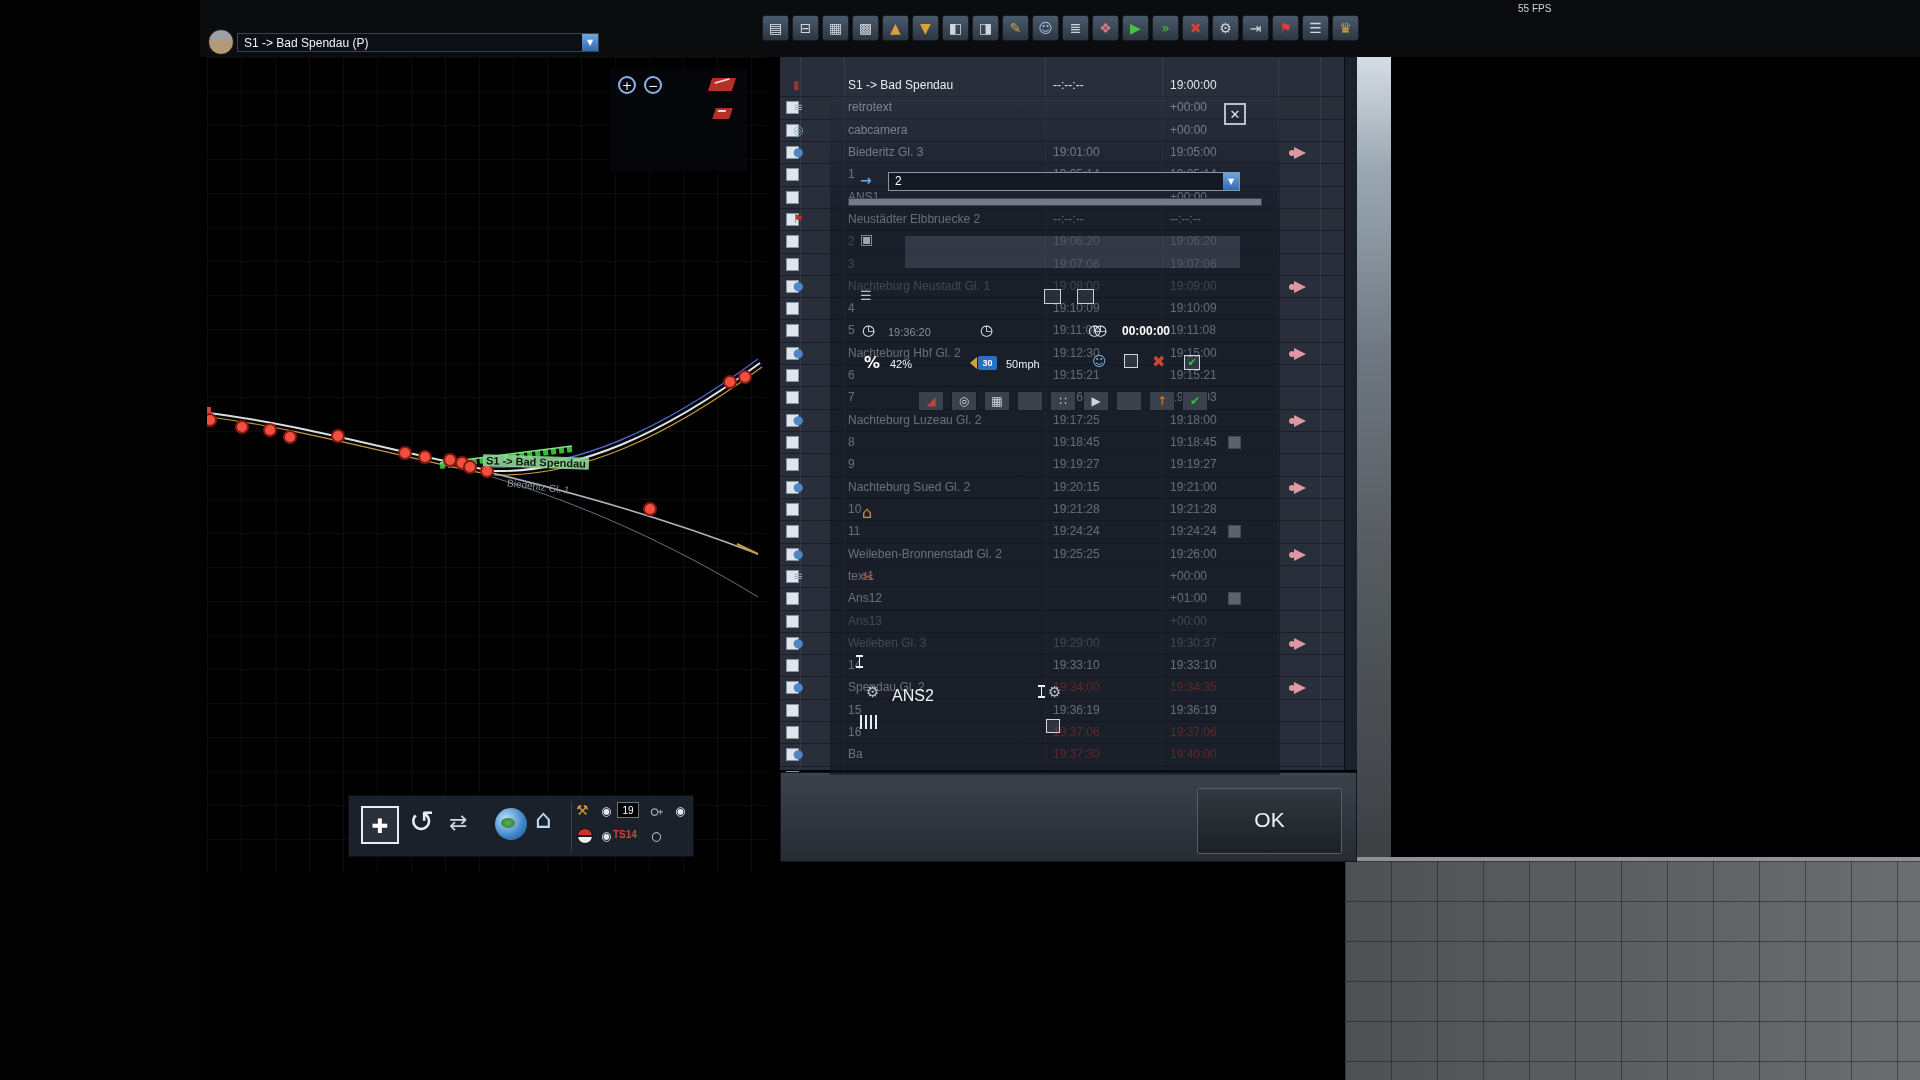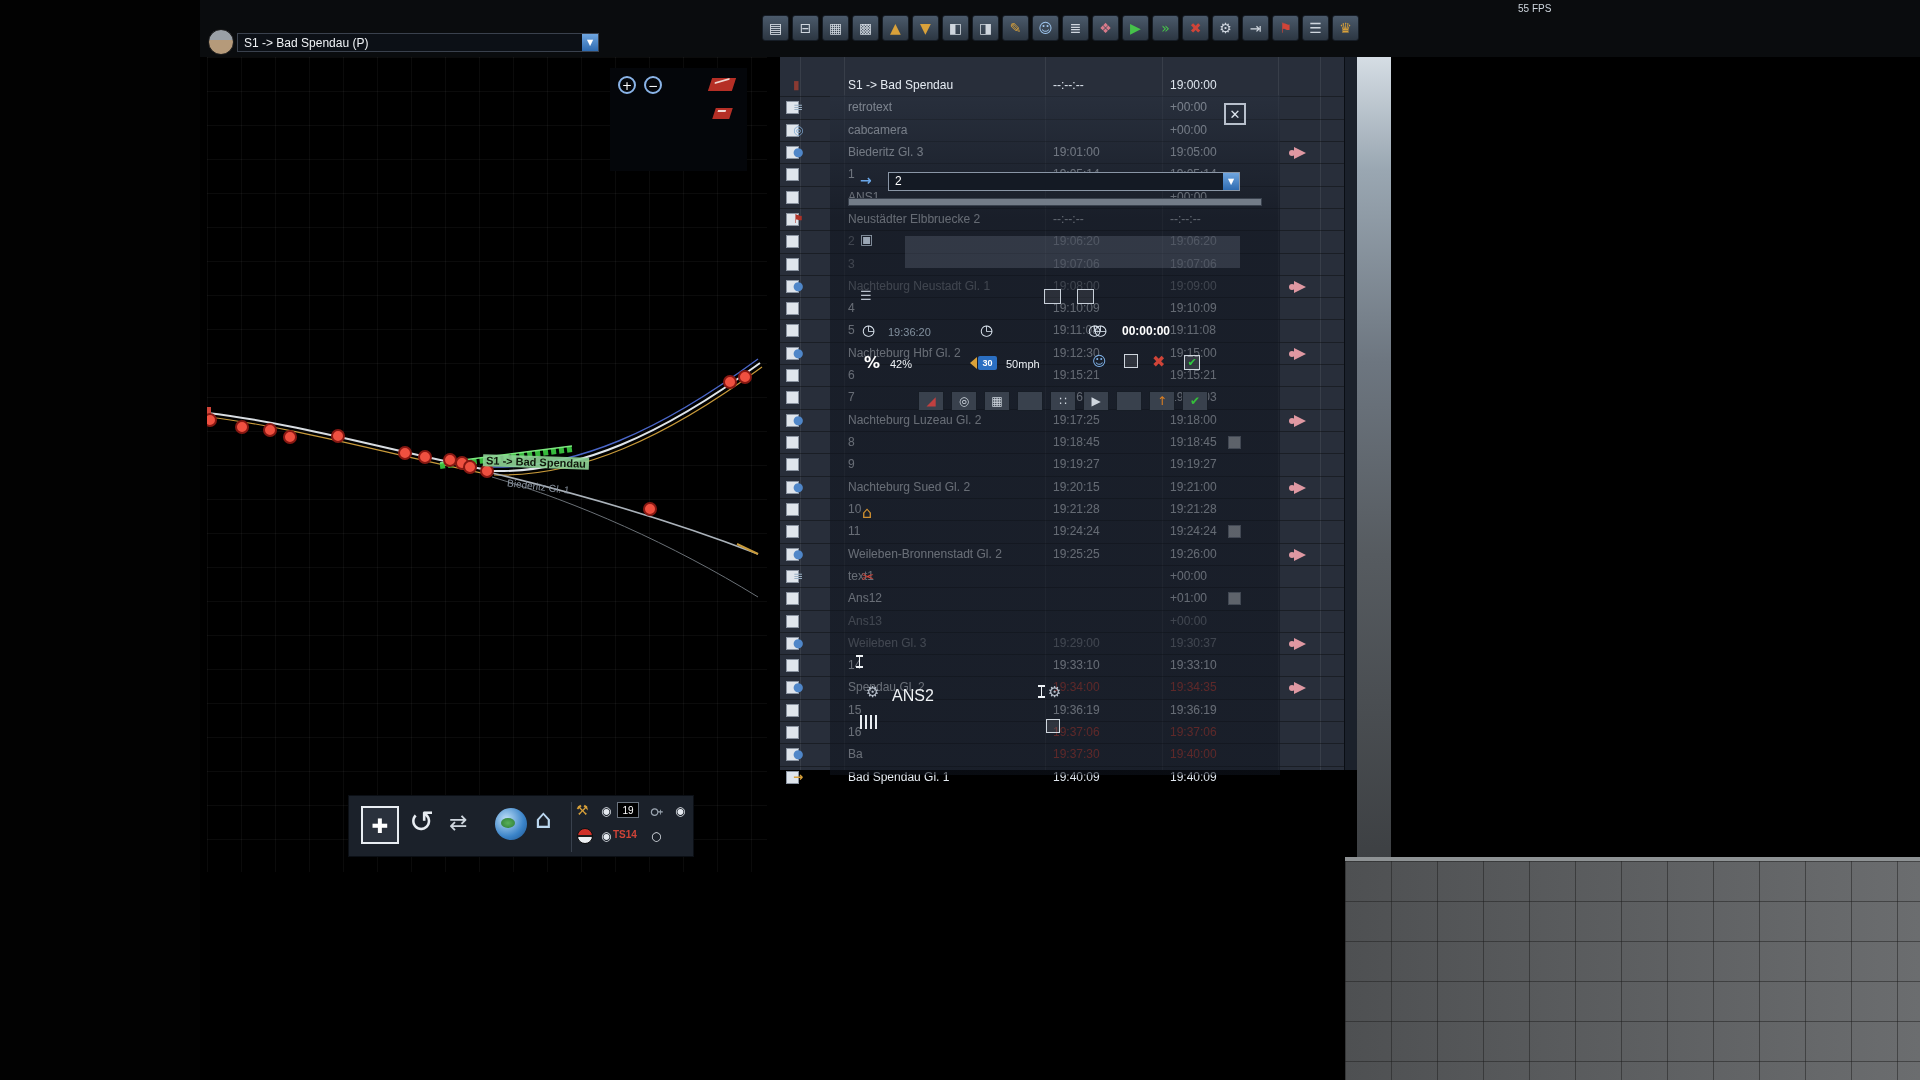--- a/index.html
+++ b/index.html
@@ -533,13 +533,16 @@
     <div class="dlg-scissors glyph">✂</div>
     <div class="ibeam" style="left:26px;top:560px;"></div>
     <div class="dlg-gear glyph" style="left:36px;top:588px;">⚙</div>
     <div class="dlg-ans">ANS2</div>
     <div class="ibeam" style="left:208px;top:590px;"></div>
     <div class="dlg-gear glyph" style="left:218px;top:588px;">⚙</div>
     <div class="dlg-wave"></div>
     <div class="dlg-chk" style="left:216px;top:624px;"></div>
   </div>
 
+  <div class="status-panel">
+    <div class="ok-btn">OK</div>
+  </div>
 </div>
 
 </body></html>

